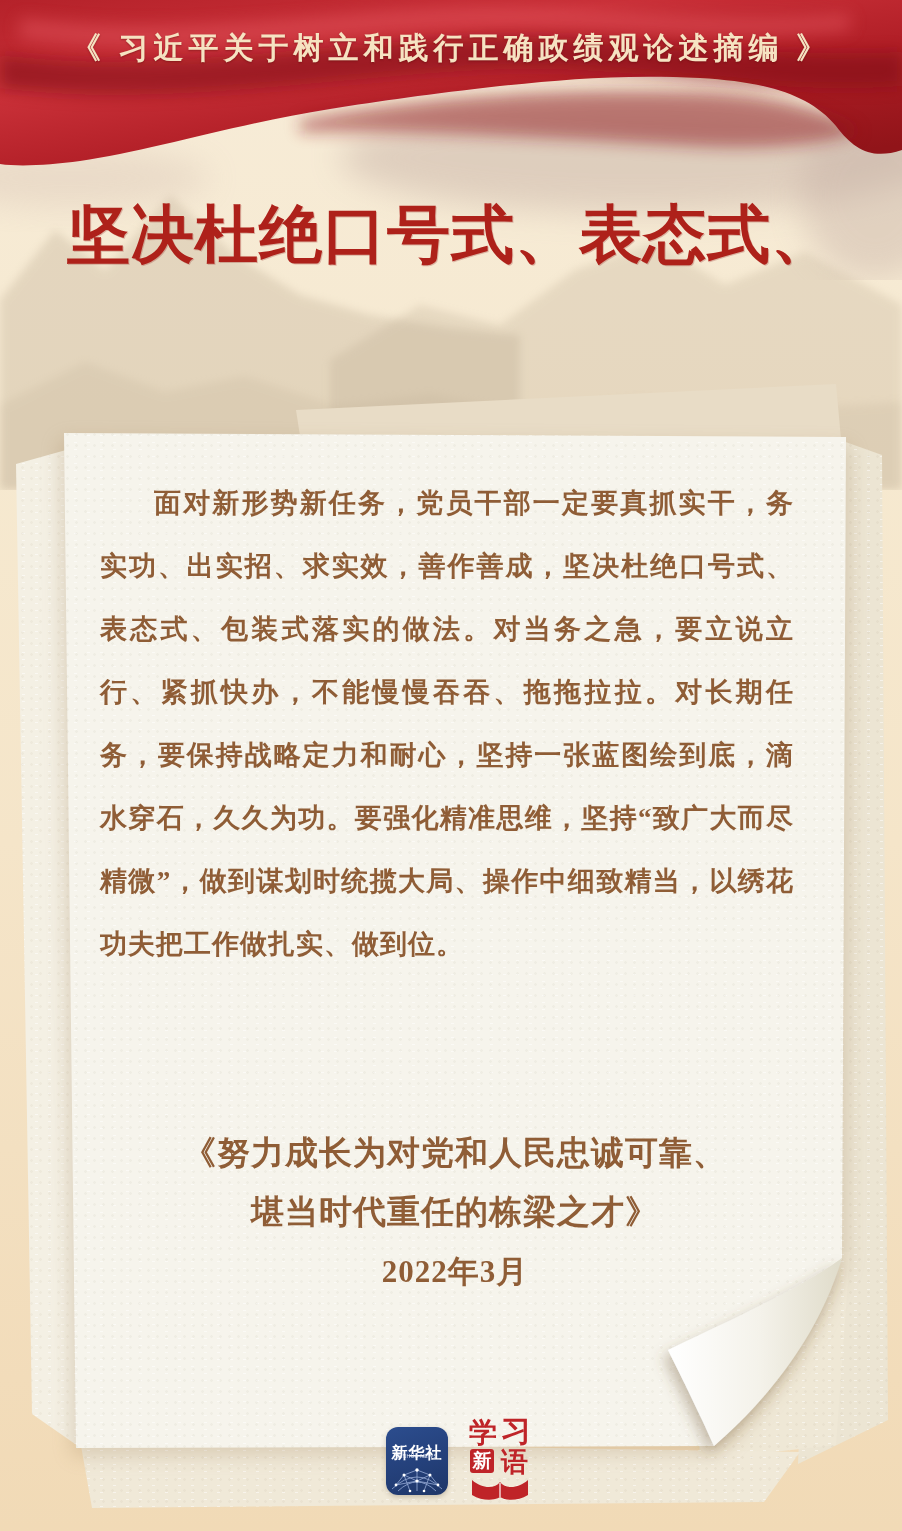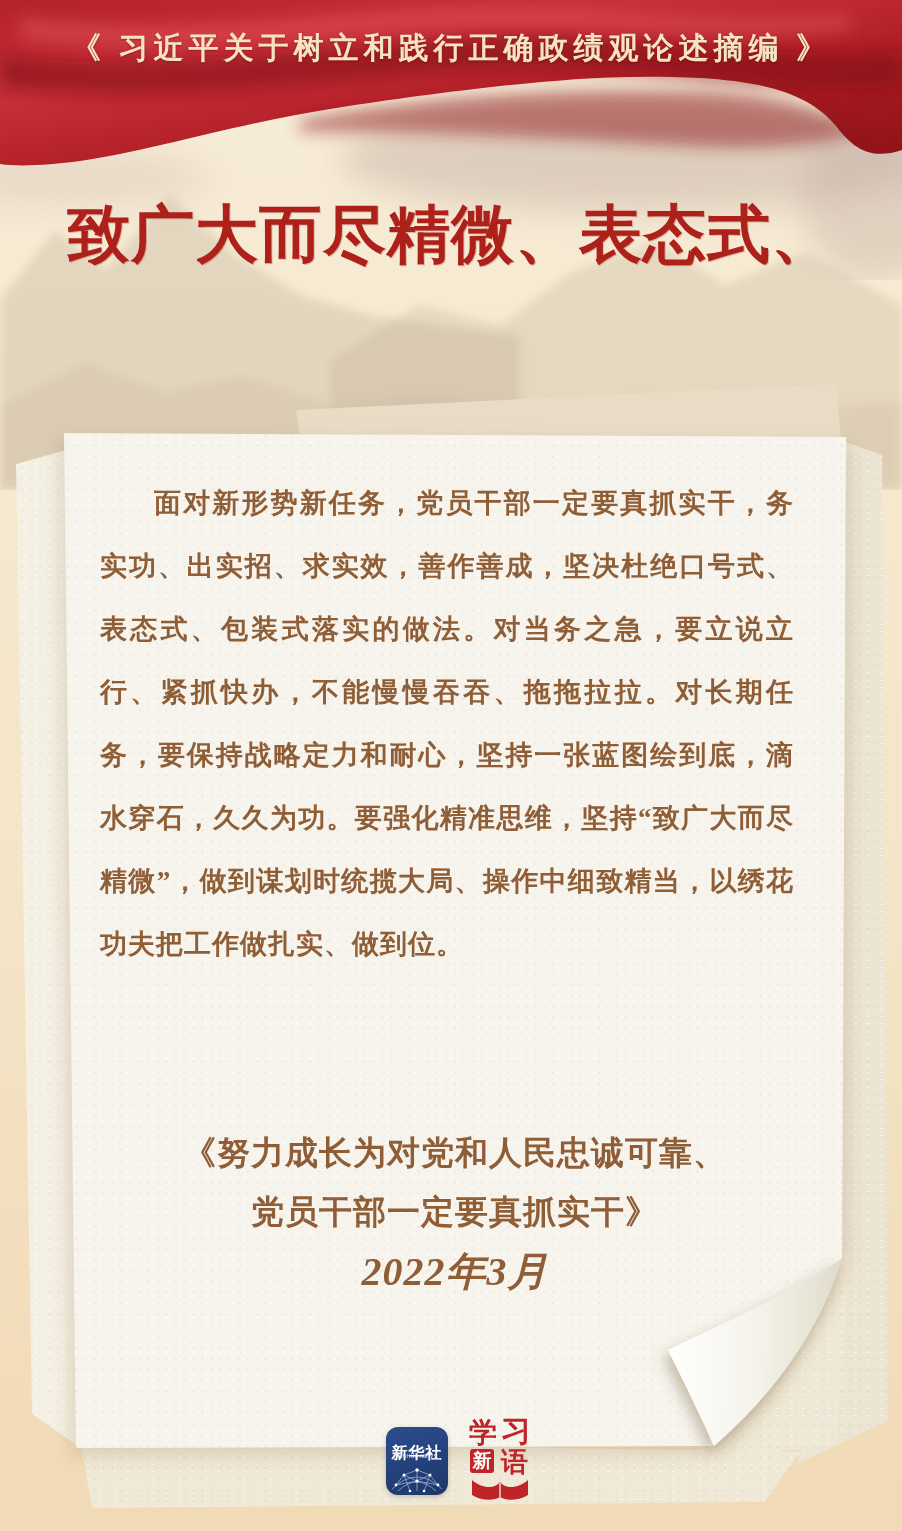--- a/index.html
+++ b/index.html
@@ -44,21 +44,21 @@
   
   .quote-body{
     position:absolute;left:100px;top:472px;width:694px;
     color:#8f5d36;font-size:27px;font-weight:600;line-height:63px;
     text-align:justify;text-indent:2em;letter-spacing:1px;
   }
   .source-block{
     position:absolute;left:108px;top:1124px;width:694px;text-align:center;
     color:#8f5d36;font-weight:600;line-height:59px;font-size:33px;letter-spacing:1px;
   }
-  .source-date{font-size:40px;font-style:italic;}
+  .source-date{font-size:31px;}
   
   .xinhua-logo{
     position:absolute;left:386px;top:1427px;width:62px;height:68px;border-radius:12px;
     background:linear-gradient(160deg,#2c4d8e 0%,#24407a 55%,#1e3668 100%);
     overflow:hidden;box-shadow:0 2px 5px rgba(80,60,30,.25);
   }
   .xinhua-cn{position:absolute;top:16px;left:0;width:100%;text-align:center;color:#fff;
     font-size:16px;font-weight:bold;letter-spacing:1px;font-family:"Liberation Sans","DejaVu Sans",sans-serif;}
   .xinhua-en{position:absolute;top:26px;left:0;width:100%;text-align:center;color:#e8edf8;
     font-size:5px;letter-spacing:.5px;font-family:"Liberation Sans","DejaVu Sans",sans-serif;}
@@ -117,21 +117,21 @@
       C 50,165 20,167 0,164 Z"></path>
 
     <path filter="url(#blurMid)" fill="#7e1016" opacity="0.55" d="M0,55 C 150,75 300,45 460,38 C 620,31 720,60 902,52 L902,86 C 740,96 640,62 480,70 C 320,78 160,108 0,88 Z"></path>
     <path filter="url(#blurMid)" fill="#e4565e" opacity="0.5" d="M20,18 C 180,40 330,10 470,8 C 600,6 700,26 850,14 L850,30 C 700,44 600,22 470,26 C 330,30 190,58 20,38 Z"></path>
     <path filter="url(#blurMid)" fill="#8c151b" opacity="0.5" d="M300,120 C 420,96 560,88 700,92 C 780,95 830,112 860,132 C 820,146 760,150 690,146 C 560,139 420,130 300,132 Z"></path>
   </svg>
 
   <div class="banner-text">《 习近平关于树立和践行正确政绩观论述摘编 》</div>
 
   <div class="headline">
-    <div>致广大而尽精微、表态式、</div>
+    <div>坚决杜绝口号式、表态式、</div>
   </div>
 
   <div class="sheet paper-texture" id="sheet-left"></div>
   <div class="sheet" id="sheet-top-back"></div>
   <div class="sheet paper-texture" id="sheet-right-back"></div>
   <div class="sheet paper-texture" id="sheet-notch"></div>
   <div class="sheet paper-texture" id="sheet-under"></div>
 
   <svg style="top:0" width="902" height="1531" viewBox="0 0 902 1531">
     <defs>
@@ -139,21 +139,21 @@
           <feGaussianBlur stdDeviation="10"></feGaussianBlur>
         </filter>
       </defs>
     <path filter="url(#cardShadowBlur)" fill="#9d7f56" opacity="0.28" d="M60,440 L850,446 L846,1264 C 822,1320 779,1398 718,1452 L72,1456 Z"></path>
   </svg>
 
   <div class="sheet paper-texture" id="main-card">
     <div class="quote-body">面对新形势新任务，党员干部一定要真抓实干，务实功、出实招、求实效，善作善成，坚决杜绝口号式、表态式、包装式落实的做法。对当务之急，要立说立行、紧抓快办，不能慢慢吞吞、拖拖拉拉。对长期任务，要保持战略定力和耐心，坚持一张蓝图绘到底，滴水穿石，久久为功。要强化精准思维，坚持“致广大而尽精微”，做到谋划时统揽大局、操作中细致精当，以绣花功夫把工作做扎实、做到位。</div>
     <div class="source-block">
       <div>《努力成长为对党和人民忠诚可靠、</div>
-      <div>党员干部一定要真抓实干》</div>
+      <div>堪当时代重任的栋梁之才》</div>
       <div class="source-date">2022年3月</div>
     </div>
   </div>
 
   <svg style="top:0" width="902" height="1531" viewBox="0 0 902 1531">
     <defs>
       <linearGradient id="flapGrad" gradientUnits="userSpaceOnUse" x1="668" y1="1350" x2="836" y2="1352">
         <stop offset="0" stop-color="#ffffff"></stop>
         <stop offset="0.55" stop-color="#f4f2ea"></stop>
         <stop offset="1" stop-color="#e1ddcc"></stop>

